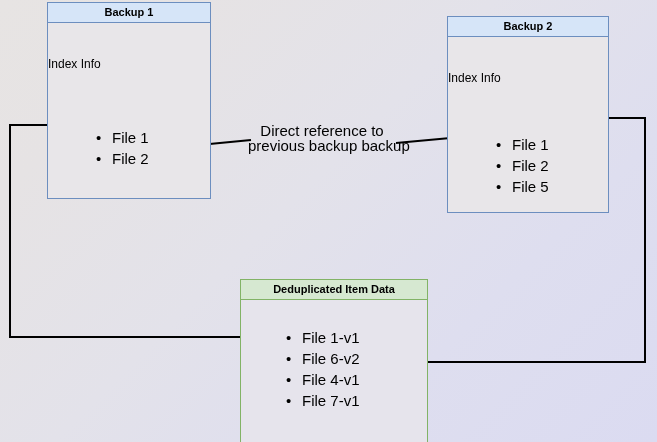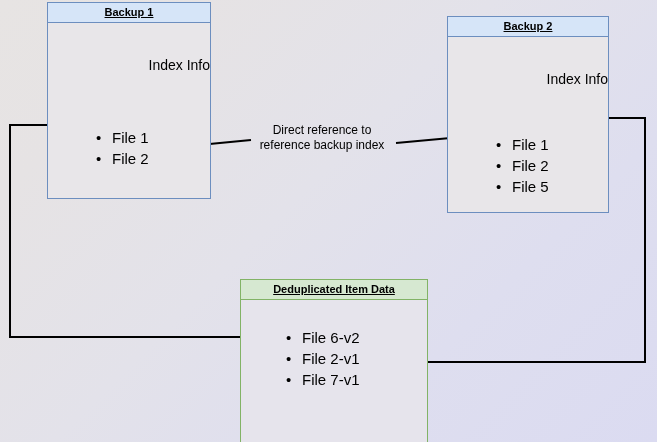--- a/index.html
+++ b/index.html
@@ -25,21 +25,20 @@
     top: 0;
     width: 657px;
     height: 442px;
   }
   .node-box {
     position: absolute;
     box-sizing: border-box;
     border: 1px solid #6c8ebf;
     background: #e8e6e9;
     overflow: hidden;
-    text-decoration: underline;
   }
   .node-box.green {
     border: 1px solid #82b366;
     background: #e6e4ec;
   }
   .node-header {
     box-sizing: border-box;
     height: 20px;
     line-height: 19px;
     text-align: center;
@@ -55,22 +54,22 @@
   }
   .node-body {
     position: relative;
     height: calc(100% - 20px);
   }
   .index-title {
     position: absolute;
     left: 0;
     right: 0;
     top: 34px;
-    text-align: right;
-    font-size: 14px;
+    text-align: left;
+    font-size: 12px;
     color: #000000;
   }
   .file-list {
     position: absolute;
     margin: 0;
     padding: 0;
     list-style: none;
   }
   .file-list li {
     position: relative;
@@ -85,21 +84,21 @@
     position: absolute;
     left: 0;
     top: 0;
     font-size: 15px;
     line-height: 21px;
     color: #000000;
   }
   .edge-label {
     position: absolute;
     text-align: center;
-    font-size: 12px;
+    font-size: 15px;
     line-height: 15px;
     color: #000000;
     white-space: nowrap;
   }
   .edge-label span { display: block; }
 </style>
 </head>
 <body>
 
 <div id="canvas">
@@ -140,25 +139,26 @@
         <li>File 2</li>
         <li>File 5</li>
       </ul>
     </div>
   </div>
 
   <div class="node-box green" style="left:240px; top:279px; width:188px; height:189px;">
     <div class="node-header green">Deduplicated Item Data</div>
     <div class="node-body">
       <ul class="file-list" style="left:45px; top:27px;">
+        <li>File 1-v1</li>
         <li>File 6-v2</li>
-        <li>File 2-v1</li>
+        <li>File 4-v1</li>
         <li>File 7-v1</li>
       </ul>
     </div>
   </div>
 
   <div class="edge-label" style="left:248px; top:123px; width:148px;">
     <span>Direct reference to</span>
-    <span>reference backup index</span>
+    <span>previous backup backup</span>
   </div>
 
 </div>
 
 </body></html>

